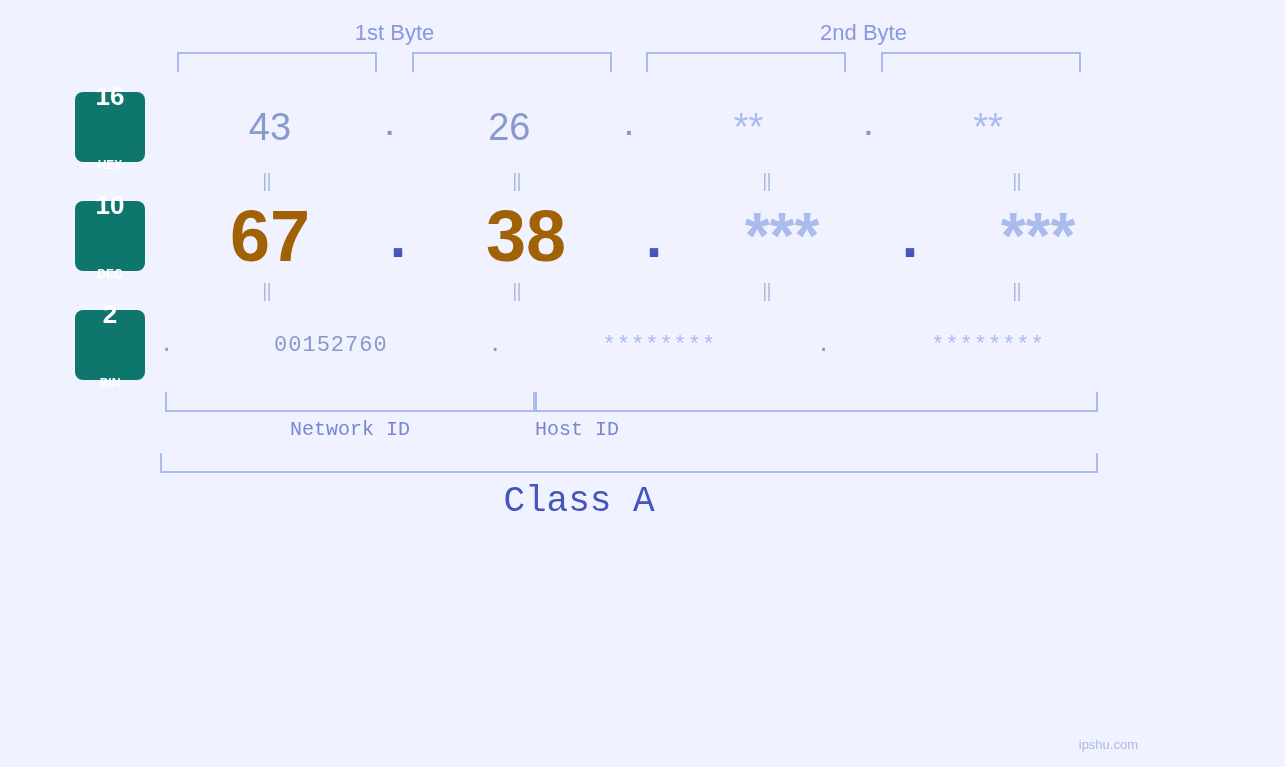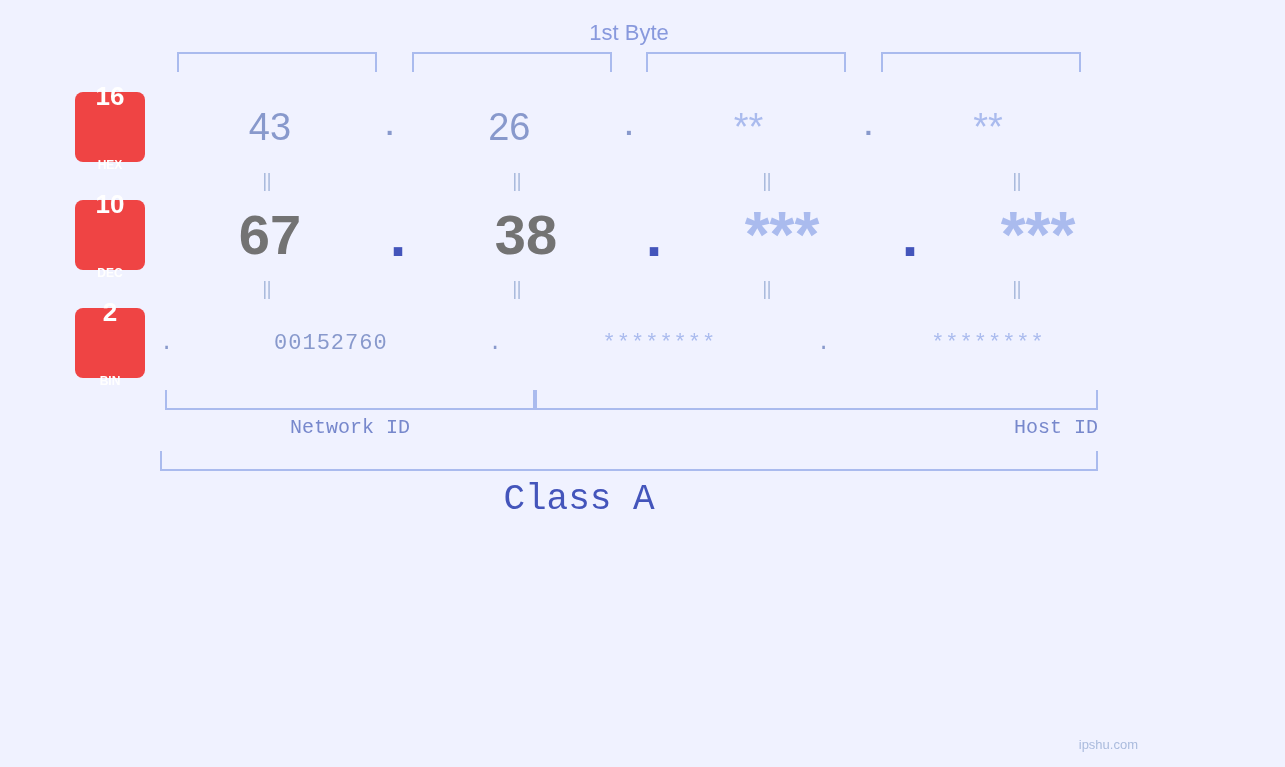--- a/index.html
+++ b/index.html
@@ -33,21 +33,21 @@
 
     .bracket {
       width: 200px;
       height: 20px;
       border-left: 2px solid #aabbee;
       border-top: 2px solid #aabbee;
       border-right: 2px solid #aabbee;
     }
 
     .base-badge {
-      background: #ef4444;
+      background: #0f766e;
       color: white;
       width: 70px;
       height: 70px;
       border-radius: 8px;
       display: flex;
       flex-direction: column;
       align-items: center;
       justify-content: center;
       font-family: Arial, sans-serif;
       gap: 48px;
@@ -88,22 +88,22 @@
       font-family: Arial, sans-serif;
     }
 
     .hex-dot {
       color: #8899cc;
       font-size: 28px;
     }
 
     
     .dec-value {
-      color: #737373;
-      font-size: 56px;
+      color: #a16207;
+      font-size: 72px;
       font-family: Arial, sans-serif;
       font-weight: bold;
       line-height: 1;
     }
 
     
     .bin-value {
       color: #8899cc;
       font-size: 22px;
       font-family: 'Courier New', Courier, monospace;
@@ -176,20 +176,21 @@
     }
   </style>
 </head>
 <body>
 
 <div class="container">
 
   <div style="display:flex; width:100%; margin-top:20px; padding-left:100px;">
     <div style="flex:1; display:flex; justify-content:space-around; align-items:center;">
       <div class="byte-label">1st Byte</div>
+      <div class="byte-label">2nd Byte</div>
     </div>
   </div>
 
   <div style="display:flex; width:100%; padding-left:100px; margin-top:6px;">
     <div style="flex:1; display:flex; justify-content:space-around;">
       <div class="bracket"></div>
       <div class="bracket"></div>
       <div class="bracket"></div>
       <div class="bracket"></div>
     </div>
@@ -295,21 +296,21 @@
         </div>
     </div>
   </div>
 
   <div style="display:flex; width:100%; margin-top:12px; padding-left:100px;">
 
     <div style="display:flex; flex-direction:column; align-items:center; width:370px; margin-left:5px;">
       <div style="width:100%; height:20px; border-left:2px solid #aabbee; border-bottom:2px solid #aabbee; border-right:2px solid #aabbee;"></div>
       <div style="color:#7788cc; font-size:20px; margin-top:6px; font-family:'Courier New',monospace;">Network ID</div>
     </div>
-    <div style="flex:1; display:flex; flex-direction:column; align-items:flex-end;">
+    <div style="flex:1; display:flex; flex-direction:column; align-items:flex-start;">
       <div style="width:100%; height:20px; border-left:2px solid #aabbee; border-bottom:2px solid #aabbee; border-right:2px solid #aabbee;"></div>
       <div style="color:#7788cc; font-size:20px; margin-top:6px; font-family:'Courier New',monospace;">Host ID</div>
     </div>
   </div>
 
   <div style="width:100%; padding-left:100px; margin-top:12px;">
     <div style="width:100%; height:20px; border-left:2px solid #aabbee; border-bottom:2px solid #aabbee; border-right:2px solid #aabbee;"></div>
   </div>
 
   <div style="width:100%; text-align:center; margin-top:8px;">

